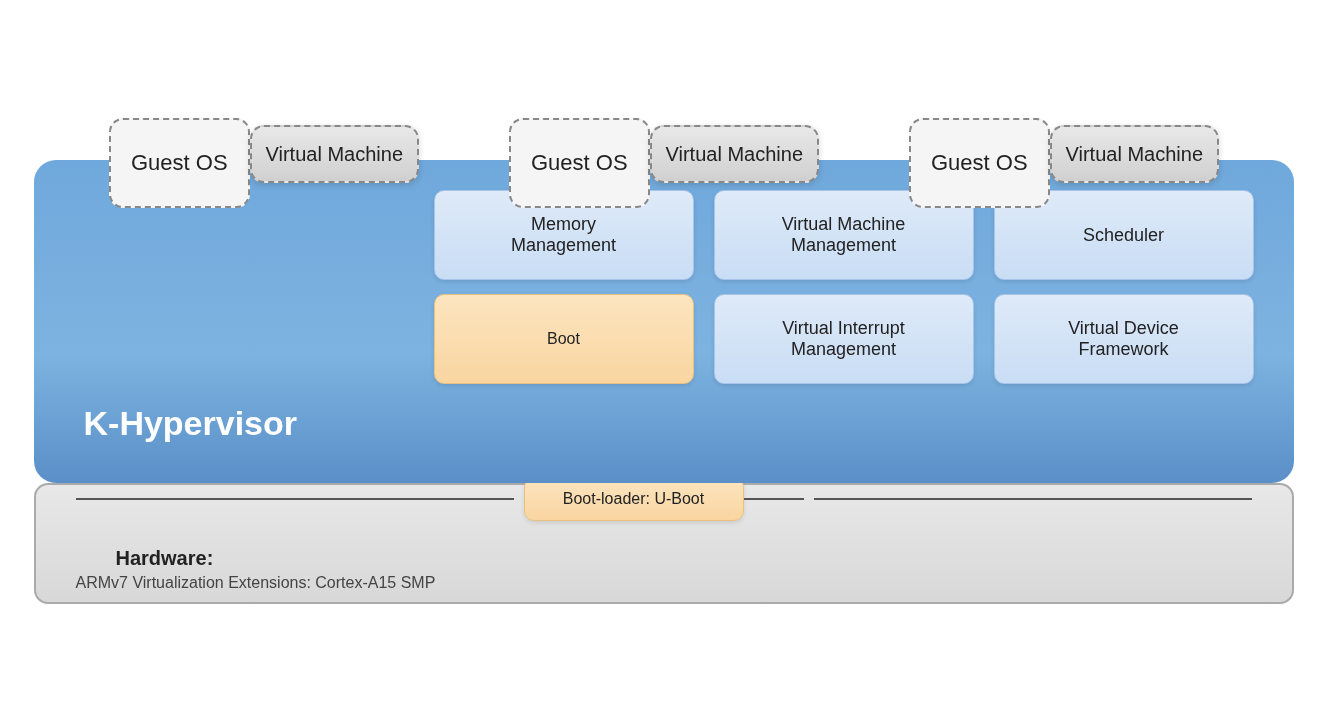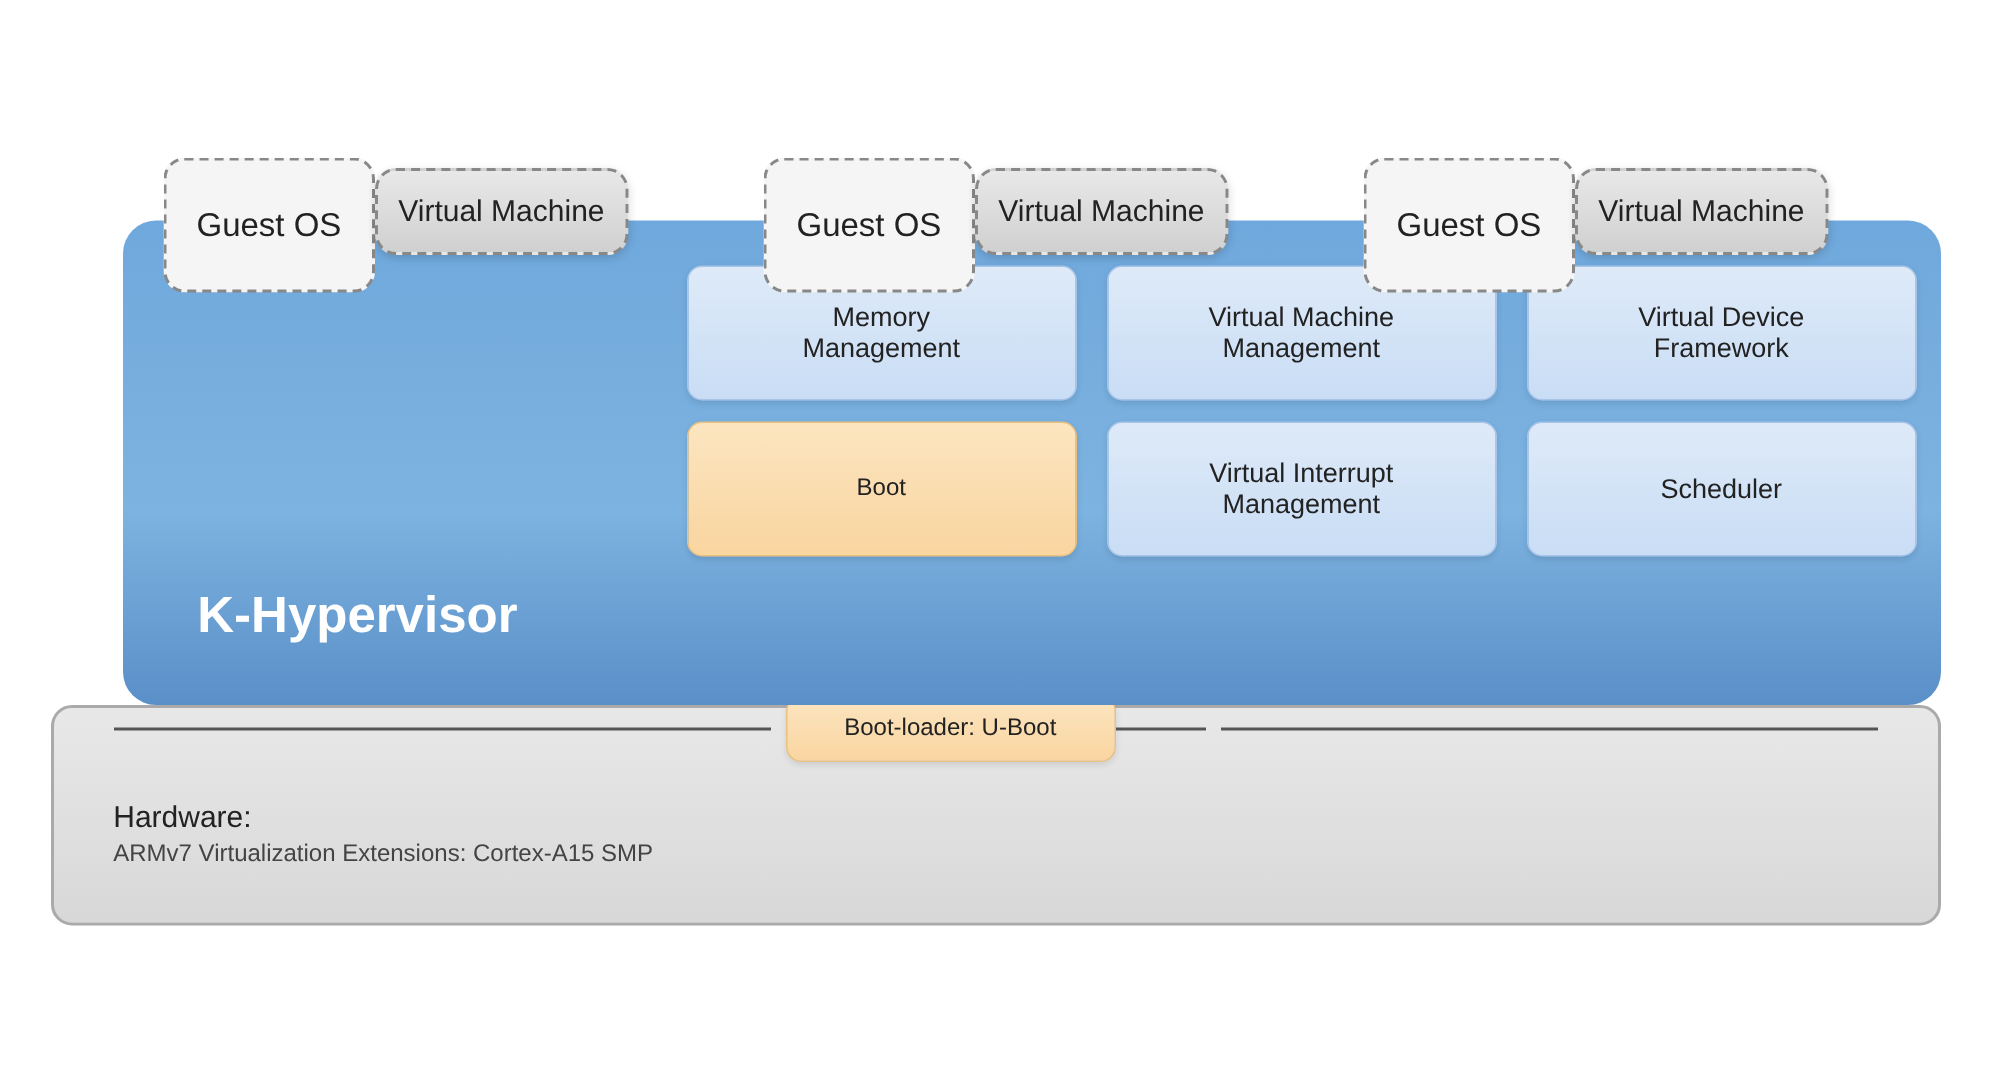--- a/index.html
+++ b/index.html
@@ -62,25 +62,24 @@
       color: #222;
       position: relative;
       z-index: 4;
       box-shadow: 0 2px 6px rgba(0,0,0,0.15);
     }
 
     
     .khypervisor-area {
       background: linear-gradient(180deg, #6fa8dc 0%, #7db3e0 60%, #5a8fc8 100%);
       border-radius: 22px;
-      padding: 30px 16px 40px 40px;
+      padding: 30px 40px 40px 40px;
       position: relative;
       margin-top: -30px;
       z-index: 1;
-      margin-left: 48px;
     }
     .khypervisor-label {
       font-size: 34px;
       color: #fff;
       font-weight: bold;
       margin-top: 20px;
       padding-left: 10px;
     }
 
     
@@ -143,35 +142,36 @@
     .hw-connector {
       height: 2px;
       background: #555;
       width: 30px;
     }
 
     .hardware-area {
       background: linear-gradient(180deg, #e8e8e8 0%, #d8d8d8 100%);
       border: 2px solid #aaa;
       border-radius: 14px;
-      padding: 14px 30px 36px 30px;
+      padding: 14px 30px 10px 30px;
       position: relative;
     }
     .hardware-boxes-wrapper {
       display: flex;
       justify-content: center;
       align-items: center;
       margin-bottom: 16px;
       margin-top: -22px;
     }
     .hardware-title {
       font-size: 20px;
-      font-weight: normal;
+      font-weight: bold;
       color: #222;
       margin-bottom: 4px;
+      margin-left: 40px;
     }
     .hardware-subtitle {
       font-size: 16px;
       color: #444;
     }
 
     .spacer { flex: 1; }
   </style>
 </head>
 <body>
@@ -227,24 +227,24 @@
         <div class="blue-box">
           <span>Virtual Machine<br>Management</span>
         </div>
         <div class="blue-box">
           <span>Virtual Interrupt<br>Management</span>
         </div>
       </div>
 
       <div class="internal-col">
         <div class="blue-box">
+          <span>Scheduler</span>
+        </div>
+        <div class="blue-box">
           <span>Virtual Device<br>Framework</span>
-        </div>
-        <div class="blue-box">
-          <span>Scheduler</span>
         </div>
       </div>
     </div>
 
     <div class="khypervisor-label">
       <span>K-Hypervisor</span>
     </div>
   </div>
 
   <div style="margin-top: 0;">

